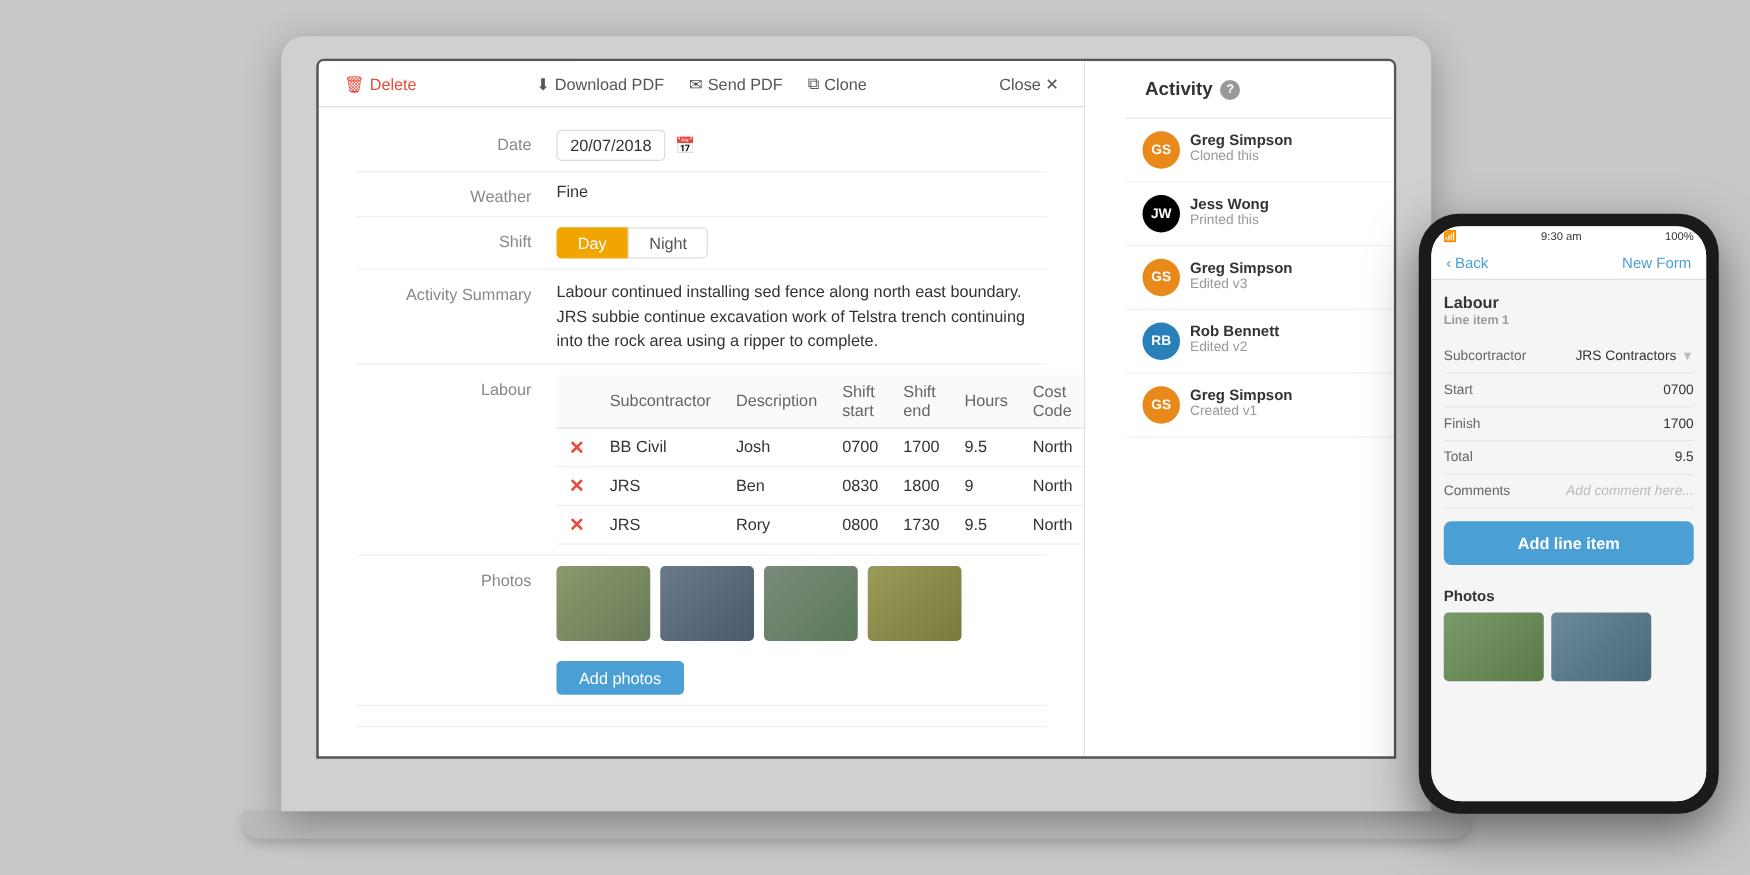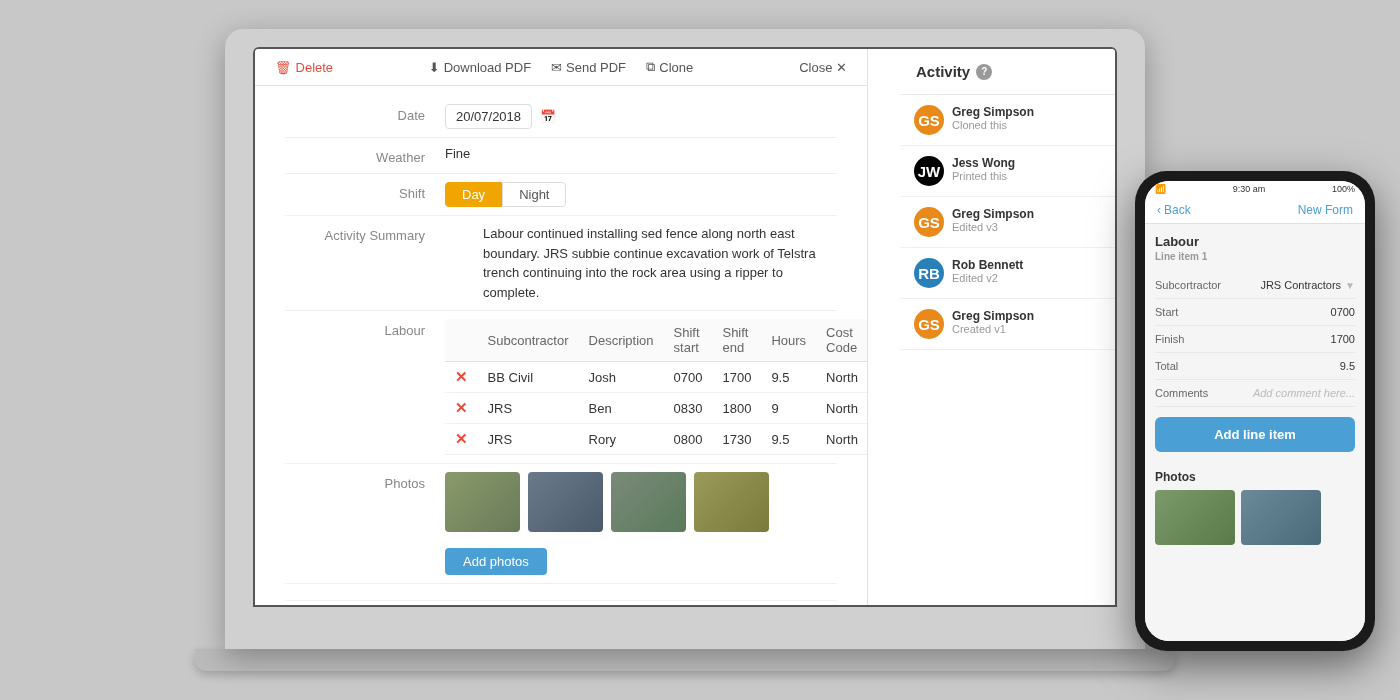--- a/index.html
+++ b/index.html
@@ -270,21 +270,21 @@
       gap: 8px;
     }
     .avatar {
       width: 30px;
       height: 30px;
       border-radius: 50%;
       display: flex;
       align-items: center;
       justify-content: center;
       color: #fff;
-      font-size: 15px;
+      font-size: 11px;
       font-weight: 600;
       flex-shrink: 0;
       text-align: center;
     }
     .activity-info { flex: 1; }
     .activity-name { font-weight: 600; color: #333; font-size: 12px; }
     .activity-desc { color: #999; font-size: 11px; }
 
     
     .phone-outer {
@@ -471,21 +471,21 @@
               <div class="form-value">
                 <div class="shift-wrap">
                   <button class="shift-btn-active">Day</button>
                   <button class="shift-btn-inactive">Night</button>
                 </div>
               </div>
             </div>
 
             <div class="form-row">
               <div class="form-label">Activity Summary</div>
-              <div class="form-value" style="line-height:1.5; color:#333;margin-left:38px;">Labour continued installing sed fence along north east boundary.  JRS subbie continue excavation work of Telstra trench continuing into the rock area using a ripper to complete.</div>
+              <div class="form-value" style="line-height:1.5; color:#333;">Labour continued installing sed fence along north east boundary.  JRS subbie continue excavation work of Telstra trench continuing into the rock area using a ripper to complete.</div>
             </div>
 
             <div class="form-row" style="align-items:flex-start;">
               <div class="form-label">Labour</div>
               <div class="form-value">
                 <table class="labour-table">
                   <thead>
                     <tr>
                       <th></th>
                       <th>Subcontractor</th>

